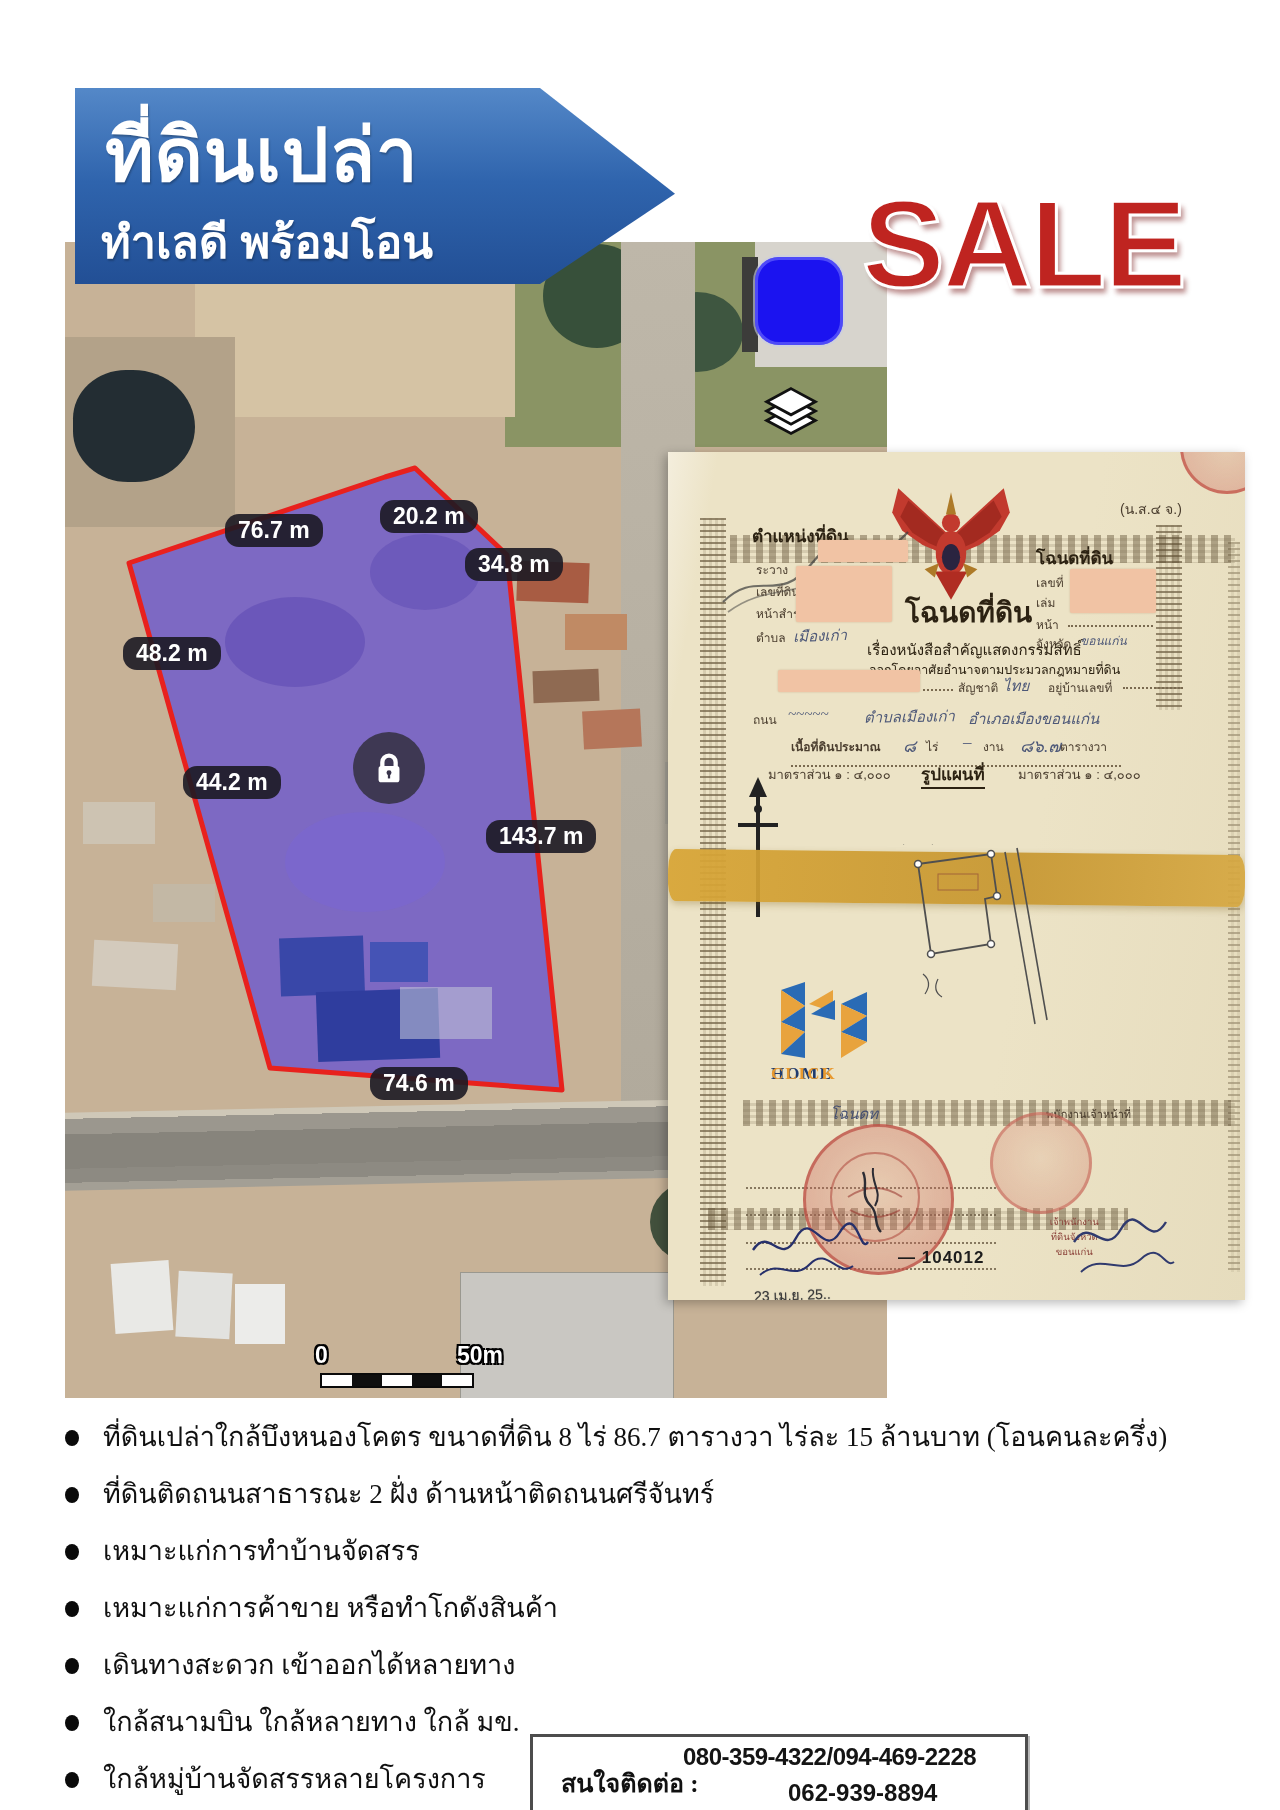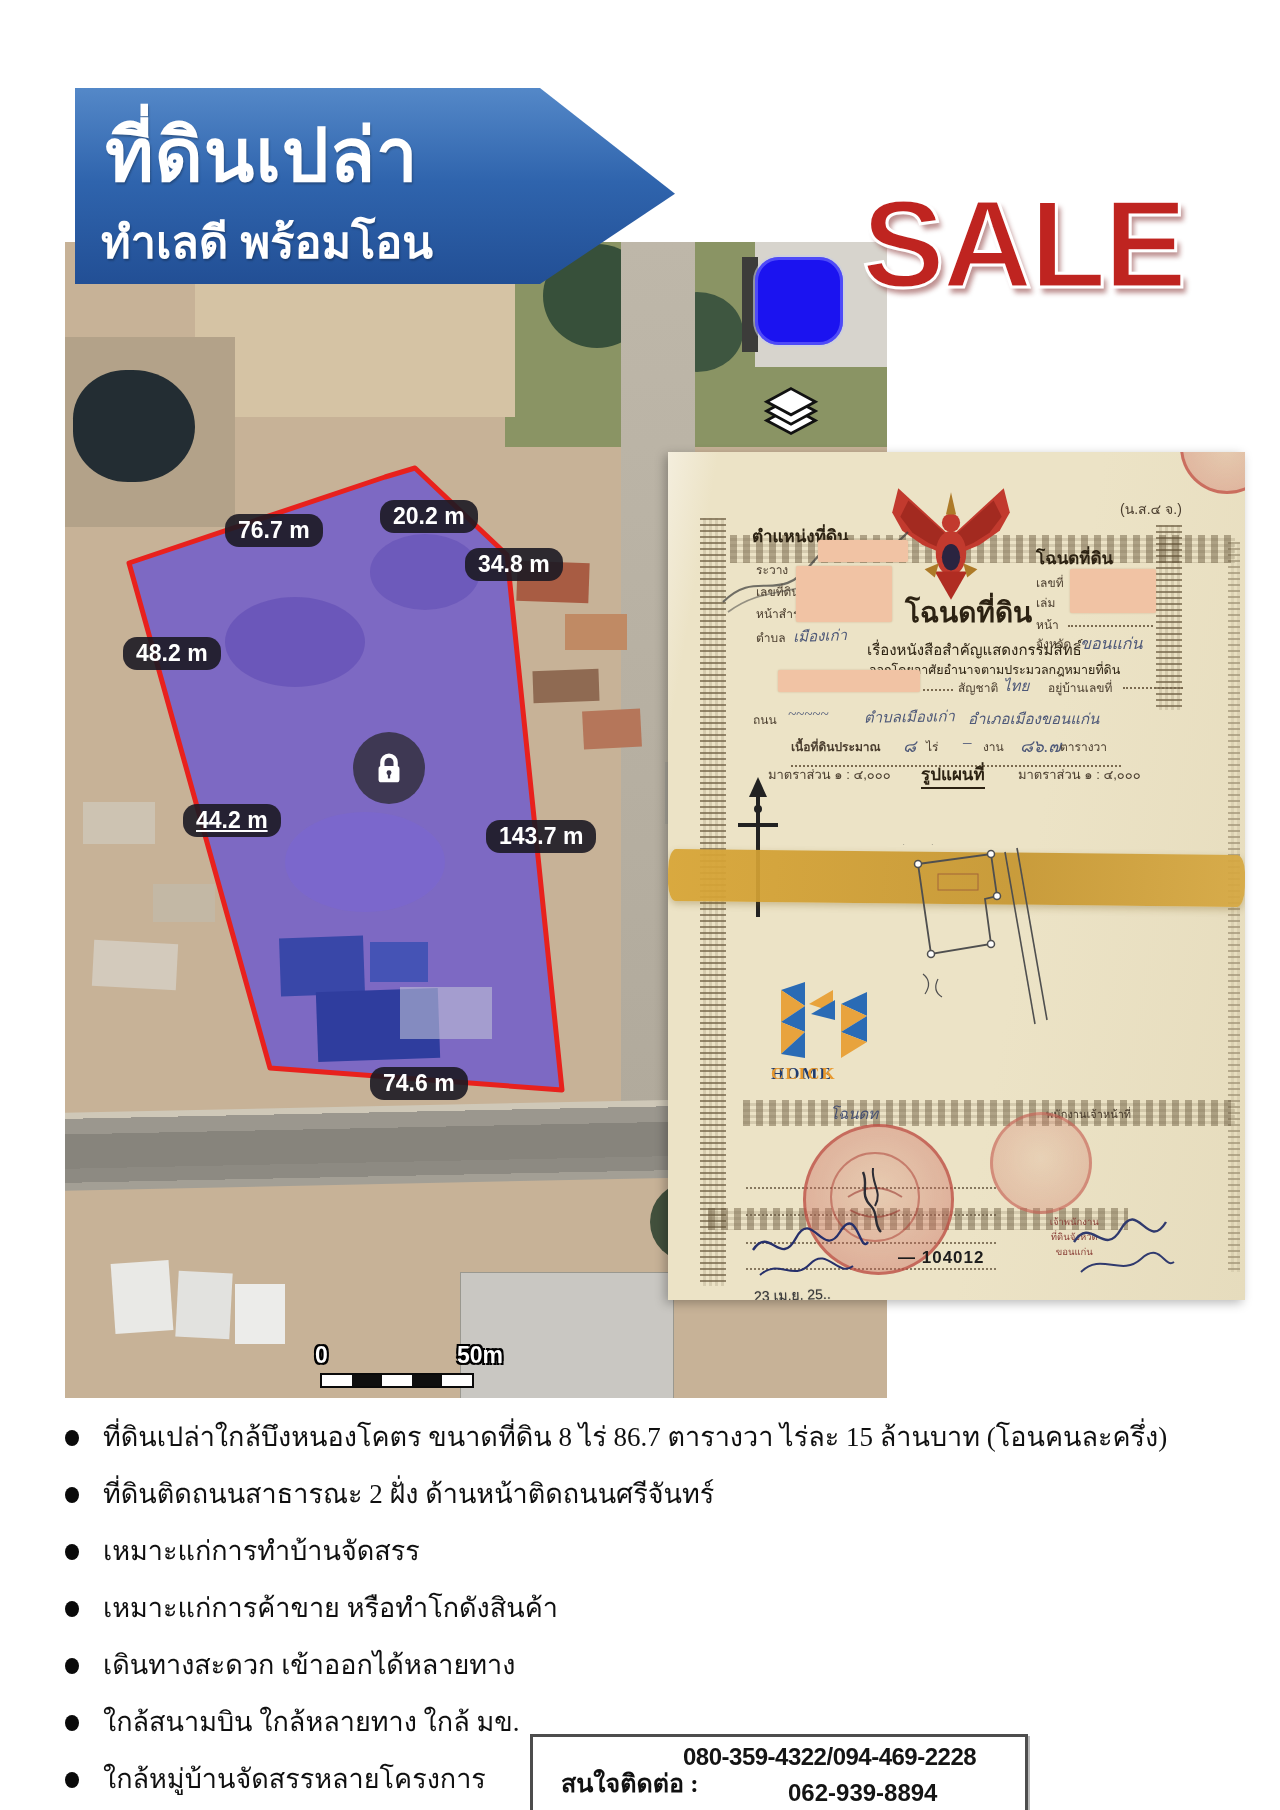--- a/index.html
+++ b/index.html
@@ -129,21 +129,21 @@
 
     <div class="blob" style="left:215px;top:695px;width:84px;height:58px;background:#3947a8;transform:rotate(-2deg);"></div>
     <div class="blob" style="left:252px;top:748px;width:122px;height:70px;background:#2f3d9e;transform:rotate(-2deg);"></div>
     <div class="blob" style="left:305px;top:700px;width:58px;height:40px;background:#4553b5;"></div>
     <div class="blob" style="left:335px;top:745px;width:92px;height:52px;background:rgba(190,192,215,.6);"></div>
 
     <div class="pill" style="left:160px;top:272px;"><span>76.7 m</span></div>
     <div class="pill" style="left:315px;top:258px;"><span>20.2 m</span></div>
     <div class="pill" style="left:400px;top:306px;"><span>34.8 m</span></div>
     <div class="pill" style="left:58px;top:395px;"><span>48.2 m</span></div>
-    <div class="pill" style="left:118px;top:562px;text-decoration:underline;"><span>44.2 m</span></div>
+    <div class="pill" style="left:118px;top:524px;"><span>44.2 m</span></div>
     <div class="pill" style="left:421px;top:578px;"><span>143.7 m</span></div>
     <div class="pill" style="left:305px;top:825px;border-radius:14px;"><span>74.6 m</span></div>
 
     <div class="lockbtn">
       <svg width="38" height="38" viewBox="0 0 40 40">
         <path d="M13,19 v-5 a7,7 0 0 1 14,0 v5" stroke="#fff" stroke-width="4.5" fill="none"></path>
         <rect x="9" y="18" width="22" height="17" rx="3" fill="#fff"></rect>
         <circle cx="20" cy="25" r="2.6" fill="#38344a"></circle>
         <rect x="18.8" y="26" width="2.4" height="5" fill="#38344a"></rect>
       </svg>
@@ -225,21 +225,21 @@
         <span>เล่ม</span>
       </div>
     <div class="redact" style="left:402px;top:117px;width:86px;height:44px;"></div>
     <div class="dfield" style="left:368px;top:163px;">
         <span>หน้า</span>
       </div>
     <div class="dots" style="left:400px;top:160px;width:85px;"></div>
     <div class="dfield" style="left:368px;top:182px;">
         <span>จังหวัด</span>
       </div>
-    <div class="hand" style="left:412px;top:179px;font-size:16px;">ขอนแก่น</div>
+    <div class="hand" style="left:412px;top:179px;font-size:12px;">ขอนแก่น</div>
 
     <div class="deed-title" style="left:237px;top:138px;font-size:28px;">โฉนดที่ดิน</div>
     <div class="deed-title" style="left:199px;top:186px;font-size:15px;font-weight:normal;">เรื่องหนังสือสำคัญแสดงกรรมสิทธิ์</div>
     <div class="deed-title" style="left:201px;top:208px;font-size:12.5px;font-weight:normal;">ออกโดยอาศัยอำนาจตามประมวลกฎหมายที่ดิน</div>
 
     <div class="redact" style="left:110px;top:218px;width:142px;height:22px;"></div>
     <div class="dots" style="left:255px;top:224px;width:30px;"></div>
     <div class="dfield" style="left:290px;top:226px;">
         <span>สัญชาติ</span>
       </div>

